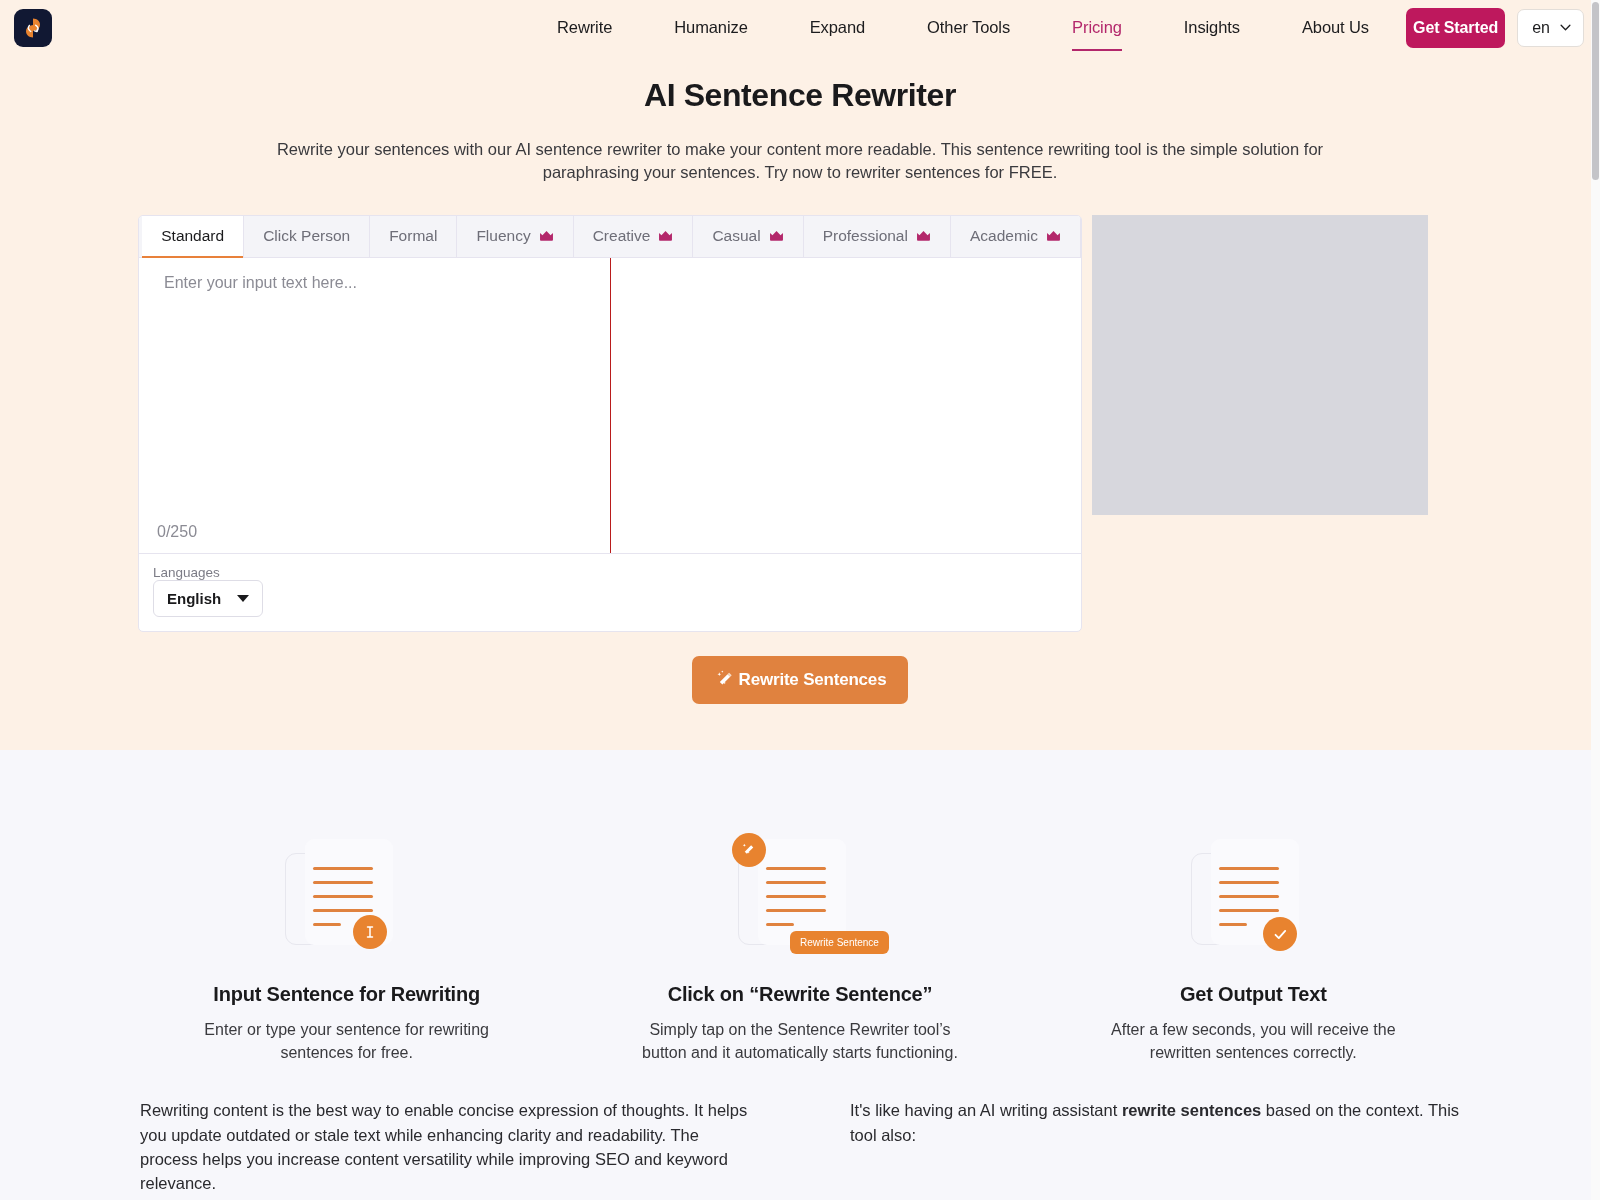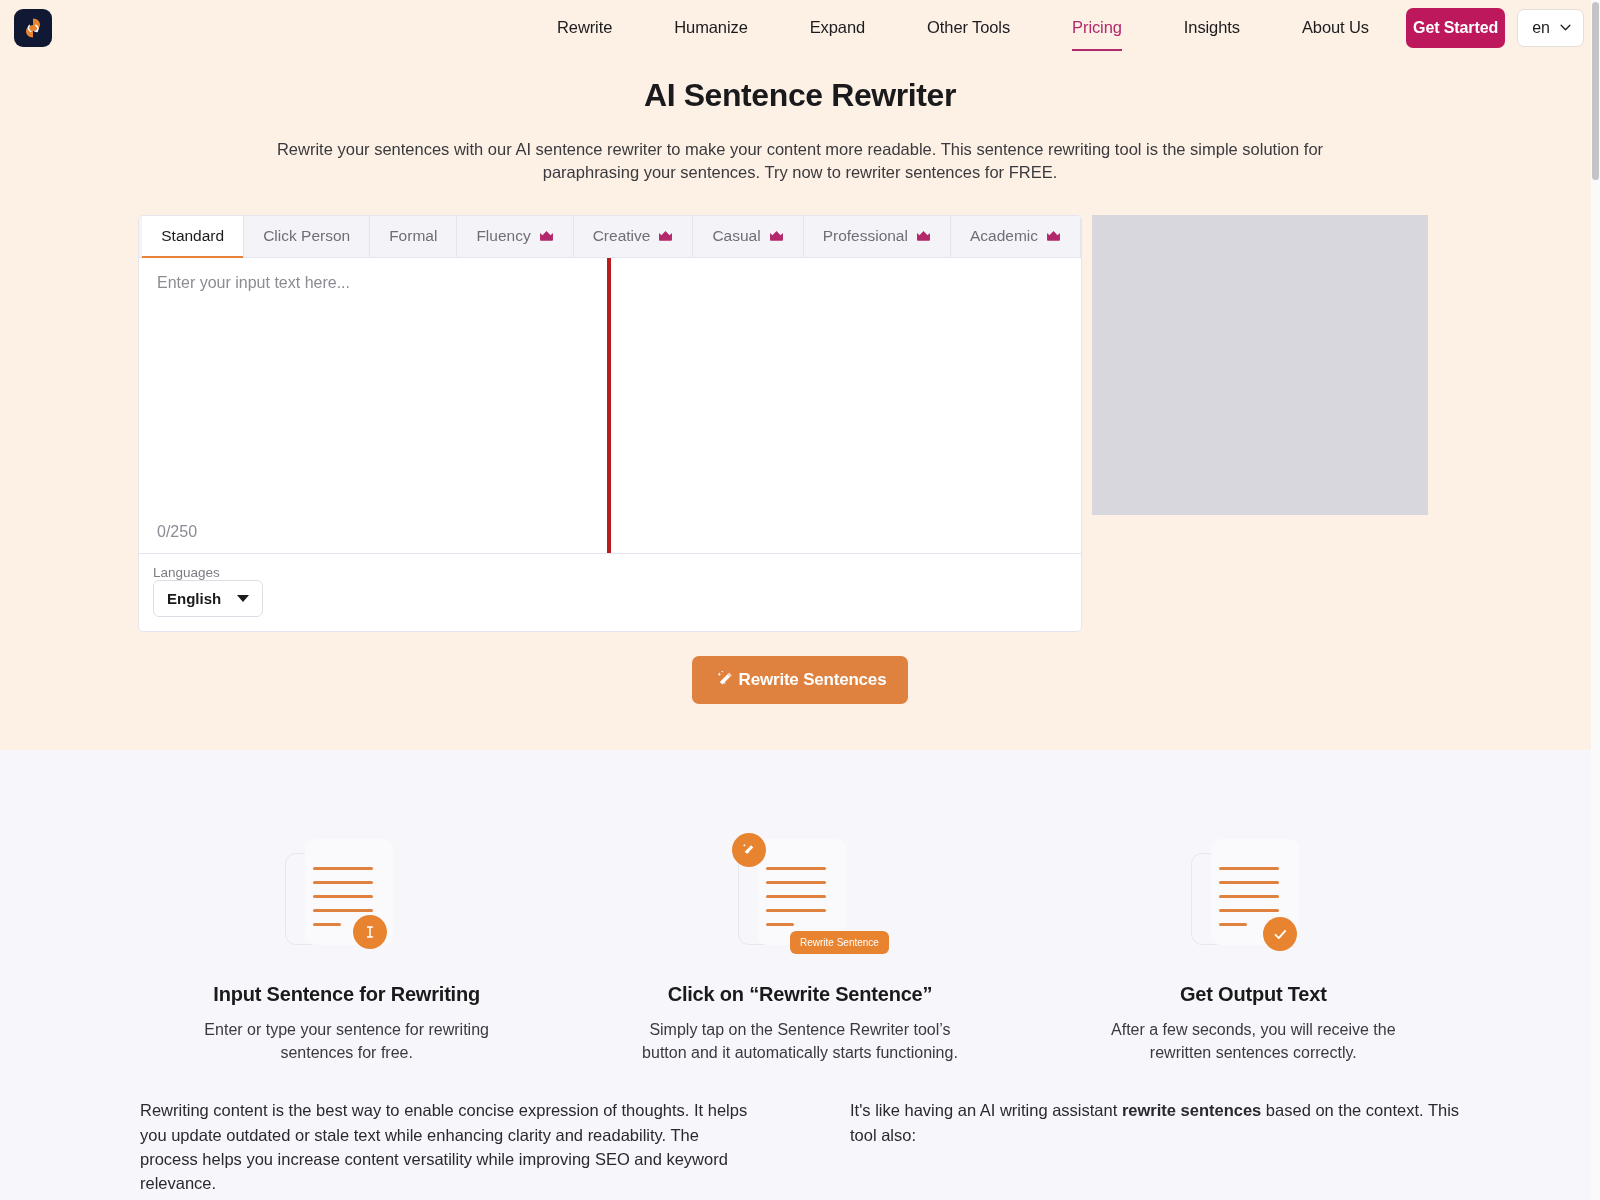--- a/index.html
+++ b/index.html
@@ -152,23 +152,23 @@
     background: #e8813a;
   }
   .crown { width: 15px; height: 12px; display: inline-block; }
 
   .panes {
     display: flex;
     height: 295px;
   }
   .pane-in {
     width: 472px;
-    border-right: 4px solid #b91c1c;
+    border-right: 1px solid #b91c1c;
     position: relative;
-    padding: 16px 18px;
+    padding: 16px 25px;
   }
   .pane-out { flex: 1; }
   .placeholder {
     font-size: 16px;
     color: #8b8b94;
   }
   .counter {
     position: absolute;
     left: 18px;
     bottom: 12px;

